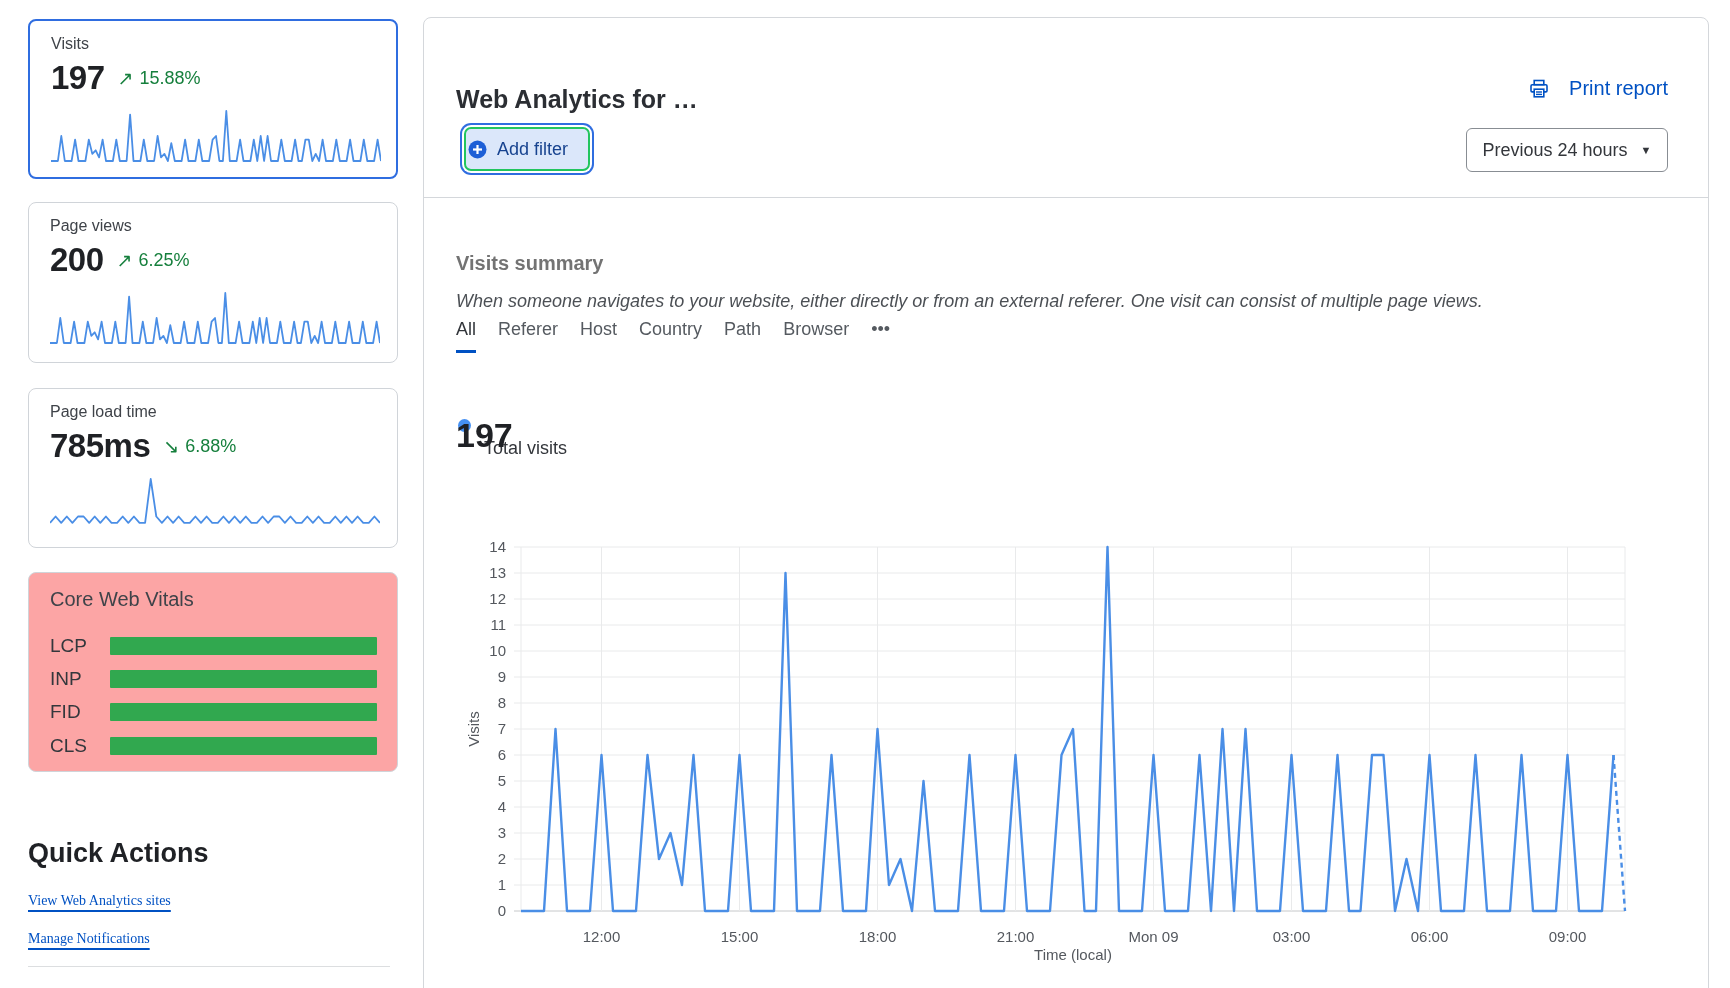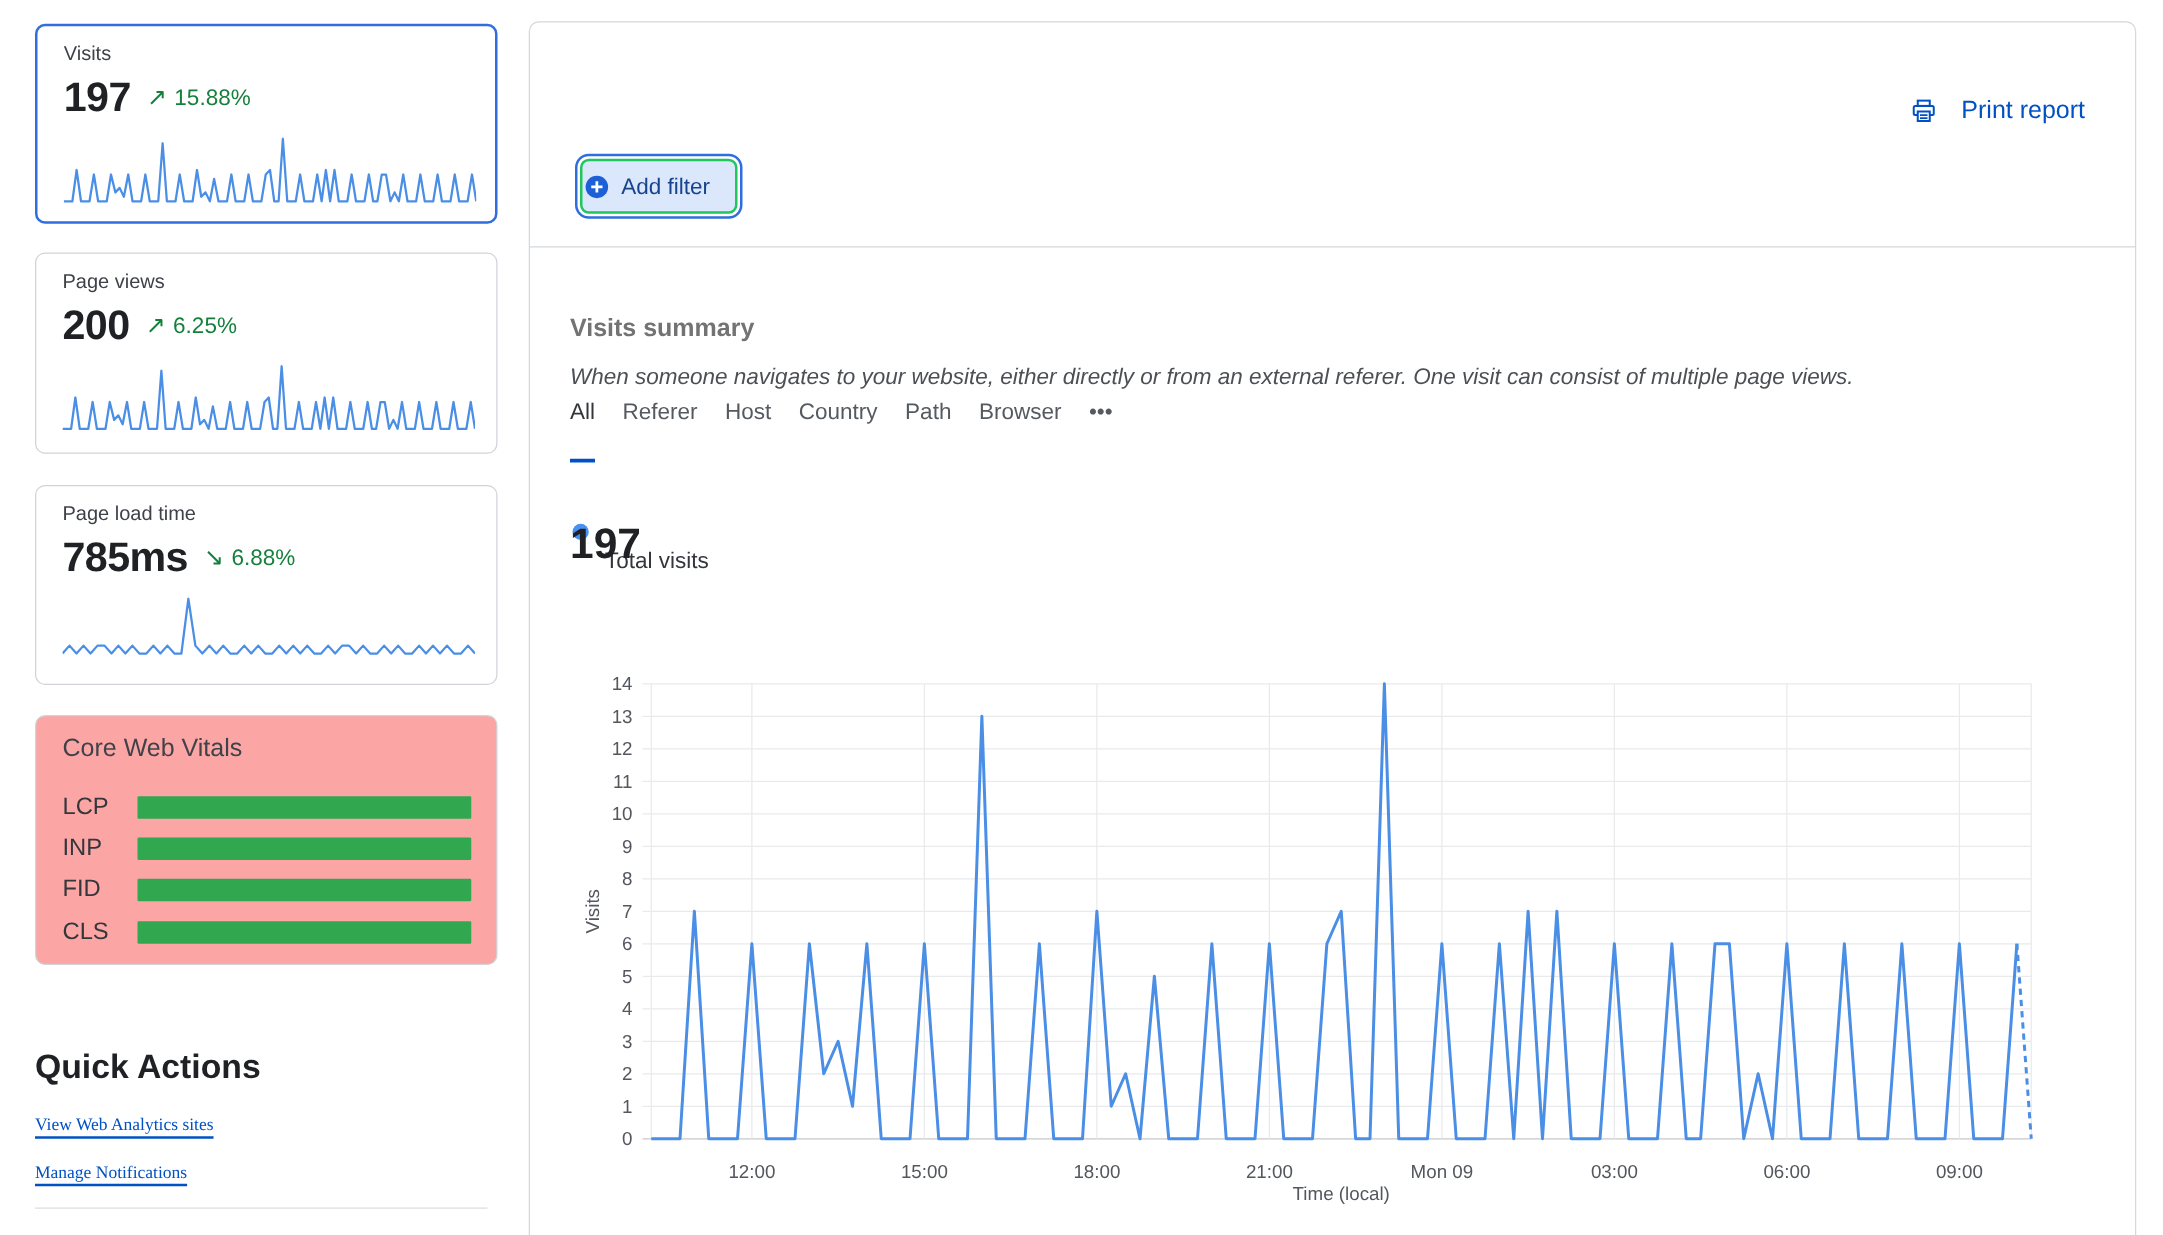--- a/index.html
+++ b/index.html
@@ -43,21 +43,21 @@
     display:flex; align-items:center; gap:10px; background:#dbe7fa; border:2px solid #22c55e; border-radius:7px;
     box-shadow:0 0 0 2px #ffffff, 0 0 0 4px #2f6de0; font-size:18px; color:#17438f; cursor:pointer; box-sizing:border-box;}
   .time-range{position:absolute; right:40px; top:110px; width:202px; height:44px; background:#fff;
     border:1px solid #888d93; border-radius:6px; display:flex; align-items:center; justify-content:center; gap:13px;
     font-size:18px; color:#33363b; cursor:pointer; box-sizing:border-box;}
   .caret{font-size:11px; color:#33363b;}
   .header-divider{position:absolute; left:0; right:0; top:179px; height:1px; background:#d4d7db;}
   .section-title{position:absolute; left:32px; top:217px; font-size:20px; font-weight:700; color:#737373;}
   .section-desc{position:absolute; left:32px; top:255px; font-size:18px; color:#4c5055; white-space:nowrap;font-style:italic;}
   .tabs{position:absolute; left:32px; top:301px; display:flex; gap:22px;}
-  .tab{font-size:18px; color:#555a60; padding-bottom:27px; cursor:pointer;}
+  .tab{font-size:18px; color:#555a60; padding-bottom:10px; cursor:pointer;}
   .tab.active{color:#33363b; border-bottom:3px solid #0051c3;}
   .legend{position:absolute; left:34px; top:373px; display:flex; align-items:center; gap:13px;}
   .legend-dot{width:13px; height:13px; border-radius:50%; background:#4691f3;}
   .legend-label{font-size:18px; color:#33363b;margin-top:47px;}
   .total-visits{position:absolute; left:32px; top:398px; font-size:34px; font-weight:700; color:#1f2125;}
   #chart{position:absolute; left:27px; top:503px; width:1250px; height:460px;}
   svg text{font-family:"Liberation Sans", sans-serif;}
 </style>
 </head>
 <body>
@@ -126,20 +126,21 @@
     </div>
   </div>
 
   <div class="qa-title">Quick Actions</div>
   <a class="qa-link" id="qa-link-1">View Web Analytics sites</a>
   <a class="qa-link" id="qa-link-2">Manage Notifications</a>
   <div class="qa-divider"></div>
 </aside>
 
 <main id="main-panel">
+  <h1 class="panel-title">Web Analytics for …</h1>
 
   <div class="print-report">
     <svg width="20" height="20" viewBox="0 0 20 20">
       <rect x="5.2" y="1.5" width="9.6" height="4.2" fill="none" stroke="#0051c3" stroke-width="1.6"></rect>
       <rect x="2" y="5.7" width="16" height="7.2" rx="1.2" fill="none" stroke="#0051c3" stroke-width="1.6"></rect>
       <rect x="5.2" y="10.2" width="9.6" height="7.6" fill="#ffffff" stroke="#0051c3" stroke-width="1.6"></rect>
       <line x1="7" y1="13" x2="13" y2="13" stroke="#0051c3" stroke-width="1.4"></line>
       <line x1="7" y1="15.4" x2="13" y2="15.4" stroke="#0051c3" stroke-width="1.4"></line>
     </svg>
     <span>Print report</span>
@@ -147,20 +148,24 @@
 
   <button class="add-filter">
     <svg width="19" height="19" viewBox="0 0 19 19">
       <circle cx="9.5" cy="9.5" r="9" fill="#1d5fd6"></circle>
       <line x1="9.5" y1="5" x2="9.5" y2="14" stroke="#ffffff" stroke-width="2.2"></line>
       <line x1="5" y1="9.5" x2="14" y2="9.5" stroke="#ffffff" stroke-width="2.2"></line>
     </svg>
     <span>Add filter</span>
   </button>
 
+  <div class="time-range">
+    <span>Previous 24 hours</span>
+    <span class="caret">▼</span>
+  </div>
 
   <div class="header-divider"></div>
 
   <h2 class="section-title">Visits summary</h2>
   <p class="section-desc">When someone navigates to your website, either directly or from an external referer. One visit can consist of multiple page views.</p>
 
   <div class="tabs">
     <span class="tab active">All</span>
     <span class="tab">Referer</span>
     <span class="tab">Host</span>

